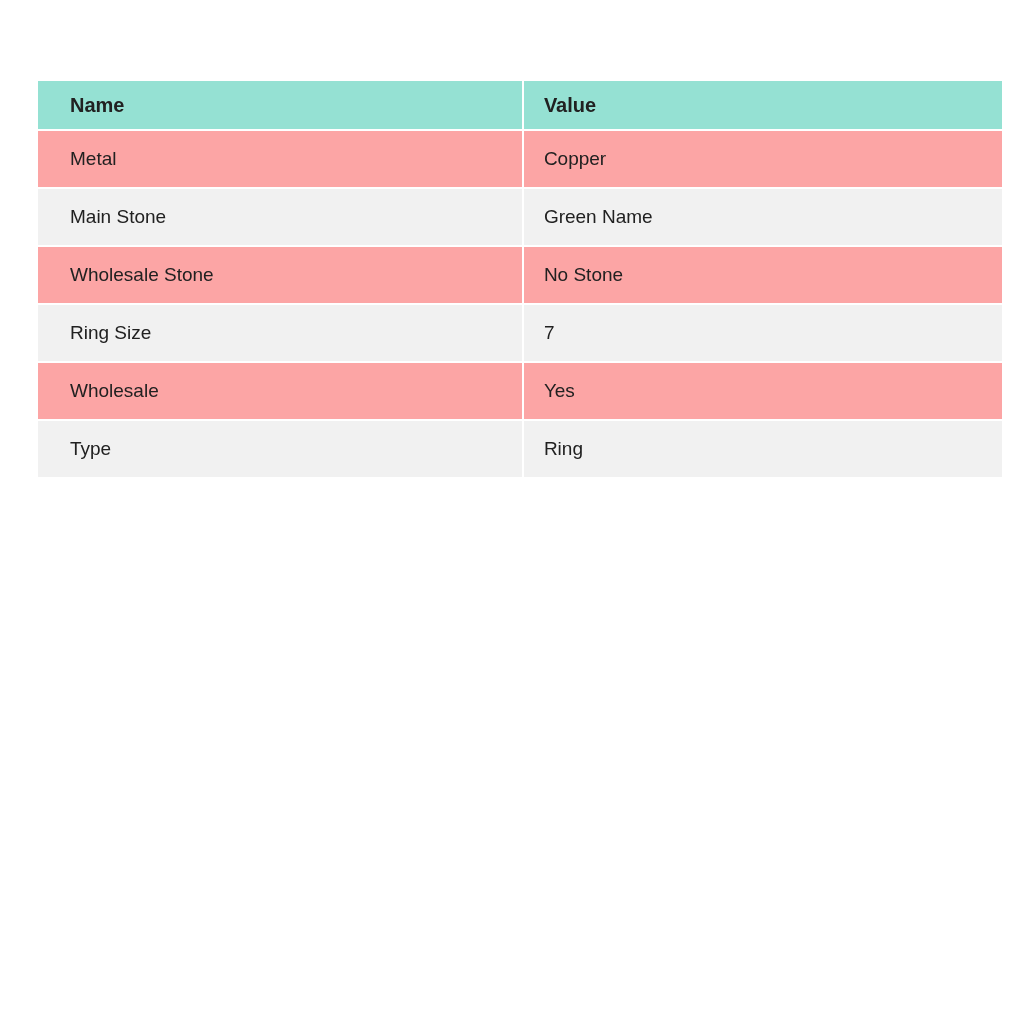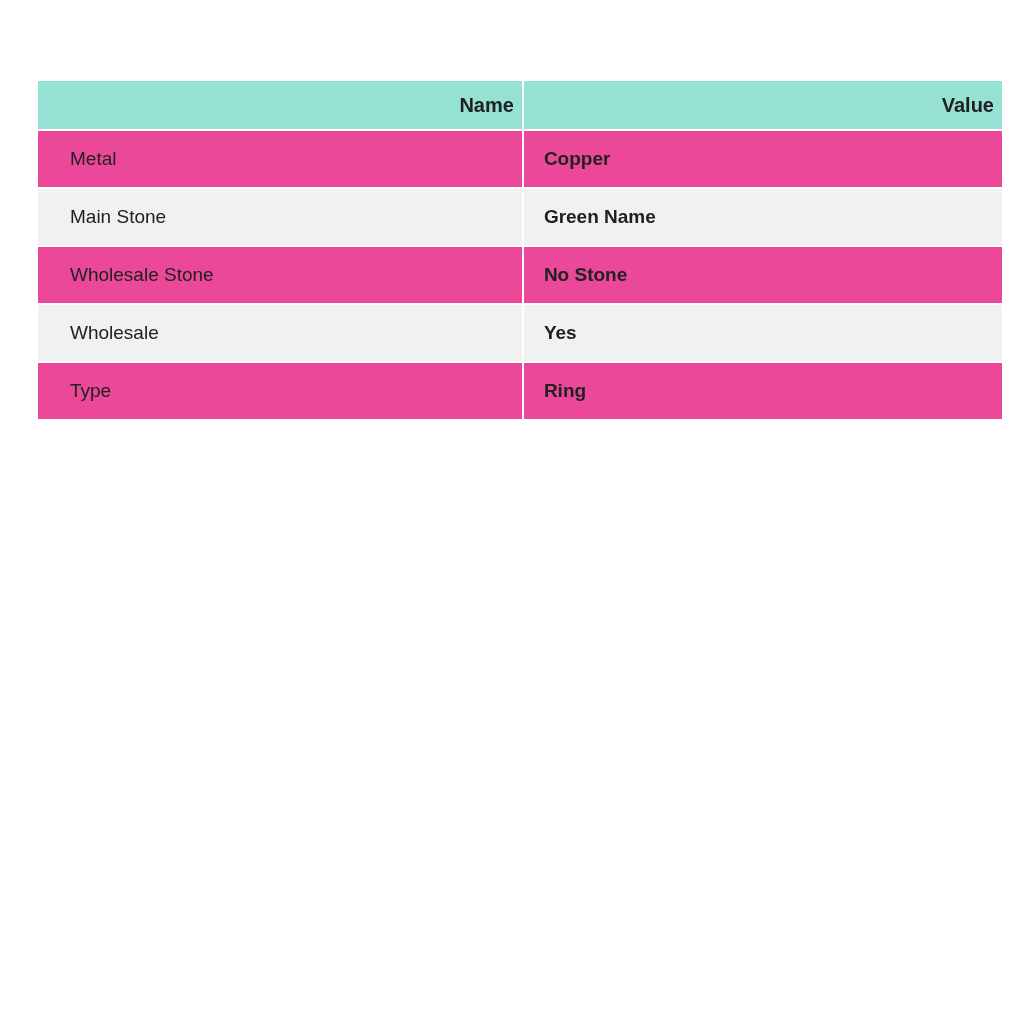--- a/index.html
+++ b/index.html
@@ -28,38 +28,38 @@
     width: 100%;
     border-collapse: separate;
     border-spacing: 2px;
     table-layout: fixed;
   }
   table.attributes col.col-name  { width: 50.3%; }
   table.attributes col.col-value { width: 49.7%; }
   table.attributes th {
     background: var(--header-bg);
     height: 48px;
-    text-align: right;
+    text-align: left;
     vertical-align: middle;
     font-size: 20px;
     font-weight: 700;
     padding: 0 8px 0 32px;
   }
   table.attributes th:nth-child(2) { padding-left: 20px; }
   table.attributes td {
     height: 56px;
     vertical-align: middle;
     font-size: 19px;
     font-weight: 400;
     padding: 0 8px 0 32px;
-    background: #ec4899;
+    background: #fca5a5;
     white-space: nowrap;
     overflow: hidden;
   }
-  table.attributes td:nth-child(2) { padding-left: 20px; font-weight: bold; }
+  table.attributes td:nth-child(2) { padding-left: 20px; }
   table.attributes tbody tr:nth-child(even) td {
     background: var(--row-alt-bg);
   }
 </style>
 </head>
 <body>
 
 <div class="table-wrap">
   <table class="attributes">
     <colgroup>
@@ -79,20 +79,24 @@
       </tr>
       <tr>
         <td>Main Stone</td>
         <td>Green Name</td>
       </tr>
       <tr>
         <td>Wholesale Stone</td>
         <td>No Stone</td>
       </tr>
       <tr>
+        <td>Ring Size</td>
+        <td>7</td>
+      </tr>
+      <tr>
         <td>Wholesale</td>
         <td>Yes</td>
       </tr>
       <tr>
         <td>Type</td>
         <td>Ring</td>
       </tr>
     </tbody>
   </table>
 </div>

